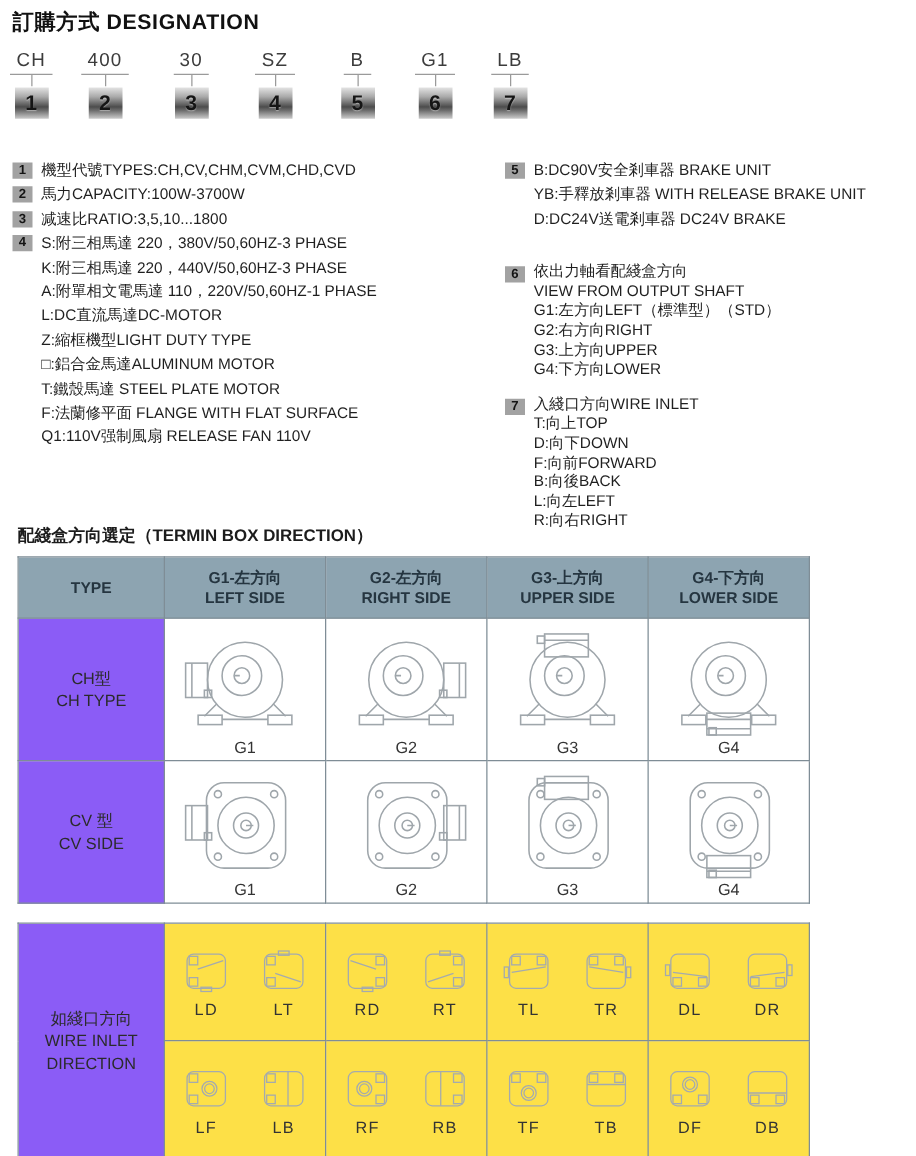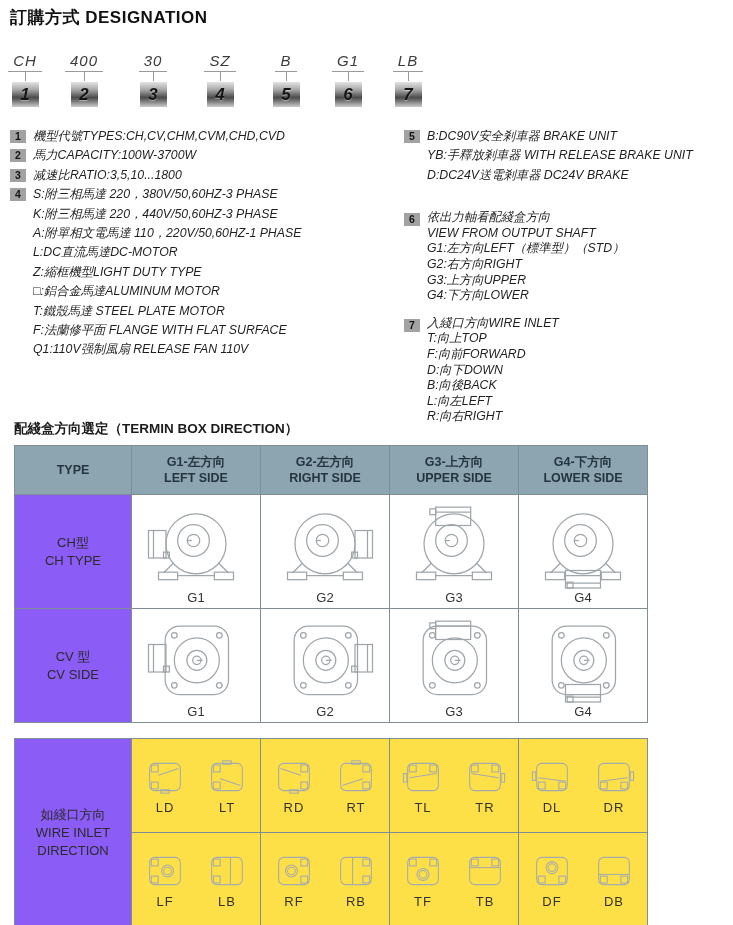--- a/index.html
+++ b/index.html
@@ -3,37 +3,37 @@
 <meta charset="utf-8">
 <style>
   html,body{margin:0;padding:0;background:#fff;}
   body{font-family:"Liberation Sans","DejaVu Sans",sans-serif;color:#222;}
   #page{position:relative;width:733px;height:925px;background:#fff;overflow:hidden;}
 
   
   .page-title{position:absolute;left:10px;top:6px;font-size:17px;font-weight:bold;color:#111;letter-spacing:.5px;}
 
   
-  .desig{position:absolute;top:52px;left:0;width:733px;height:72px;font-style:italic;}
+  .desig{position:absolute;top:40px;left:0;width:733px;height:72px;}
   .ditem{position:absolute;width:60px;display:flex;flex-direction:column;align-items:center;}
   .dcode{font-size:15px;color:#3c3c3c;letter-spacing:1px;border-bottom:1px solid #9a9a9a;padding:0 5px 2px;}
   .dtick{width:1px;height:9px;background:#9a9a9a;}
   .dnum{width:27px;height:25px;margin-top:1px;text-align:center;line-height:25px;
         font-size:17px;font-weight:bold;color:#151515;
         background:linear-gradient(180deg,#e3e3e3 0%,#a9a9a9 30%,#4c4c4c 62%,#6f6f6f 74%,#cccccc 100%);
         text-shadow:0 1px 1px rgba(255,255,255,.45);}
 
   
   .lcol{position:absolute;font-size:12.3px;color:#1f1f1f;}
   .lcol-left{left:10px;top:127px;width:392px;}
   .lcol-right{left:404px;top:127px;width:328px;}
   .lg-item{display:flex;align-items:flex-start;}
   .badge{flex:0 0 auto;width:16px;height:13px;margin:3px 7px 0 0;background:#a2a2a2;
          color:#141414;font-size:10.5px;font-weight:bold;text-align:center;line-height:13px;}
-  .lg-lines{flex:1;font-style:italic;}
+  .lg-lines{flex:1;}
   .lg-line{line-height:19.4px;white-space:nowrap;}
   .tight .lg-line{line-height:15.6px;}
   .mt-item6{margin-top:25px;}
   .mt-item7{margin-top:12px;}
 
   
   .dir{position:absolute;left:14px;top:420px;width:705px;}
   .sec-title{font-size:13.5px;font-weight:bold;color:#1c1c1c;margin:0 0 7px 0;}
   table{border-collapse:collapse;table-layout:fixed;}
   .t1,.t2{width:633px;}
@@ -200,22 +200,22 @@
         <div class="lg-line">G2:右方向RIGHT</div>
         <div class="lg-line">G3:上方向UPPER</div>
         <div class="lg-line">G4:下方向LOWER</div>
       </div>
     </div>
     <div class="lg-item tight mt-item7">
       <span class="badge">7</span>
       <div class="lg-lines">
         <div class="lg-line">入綫口方向WIRE INLET</div>
         <div class="lg-line">T:向上TOP</div>
+        <div class="lg-line">D:向下DOWN</div>
         <div class="lg-line">F:向前FORWARD</div>
-        <div class="lg-line">D:向下DOWN</div>
         <div class="lg-line">B:向後BACK</div>
         <div class="lg-line">L:向左LEFT</div>
         <div class="lg-line">R:向右RIGHT</div>
       </div>
     </div>
   </div>
 
   <div class="dir">
     <div class="sec-title">配綫盒方向選定（TERMIN BOX DIRECTION）</div>
 

